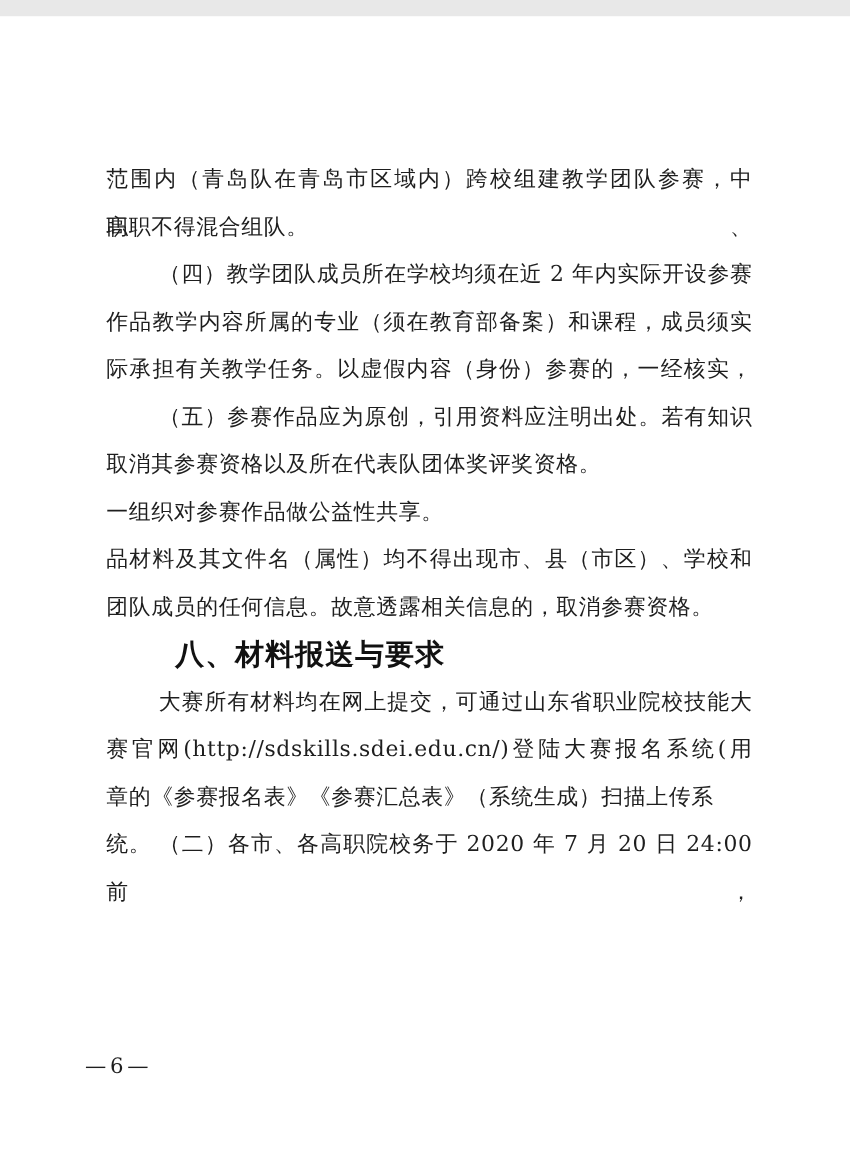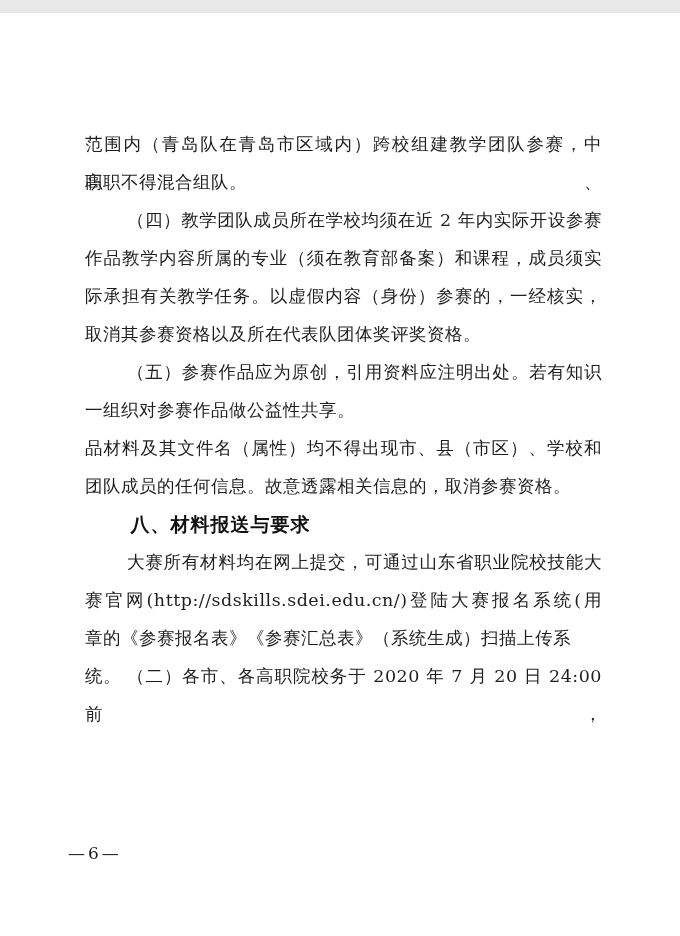--- a/index.html
+++ b/index.html
@@ -33,21 +33,21 @@
   }
   .left {
     text-align: left;
   }
   .ind {
     text-indent: 2.4em;
   }
   .heading {
     font-family: "DejaVu Sans", "Liberation Sans", sans-serif;
     font-weight: bold;
-    font-size: 19px;
+    font-size: 23px;
     color: #111111;
     letter-spacing: 1px;
   }
   .page-number {
     position: absolute;
     left: 68px;
     top: 830px;
     font-family: "DejaVu Serif", "Liberation Serif", serif;
     font-size: 17px;
     color: #1e1e1e;
@@ -57,22 +57,22 @@
 </head>
 <body>
 
 <div class="page">
   <div class="doc-body">
     <div class="doc-line just">范围内（青岛队在青岛市区域内）跨校组建教学团队参赛，中职、</div>
     <div class="doc-line left">高职不得混合组队。</div>
     <div class="doc-line just ind">（四）教学团队成员所在学校均须在近 2 年内实际开设参赛</div>
     <div class="doc-line just">作品教学内容所属的专业（须在教育部备案）和课程，成员须实</div>
     <div class="doc-line just">际承担有关教学任务。以虚假内容（身份）参赛的，一经核实，</div>
+    <div class="doc-line just ind">（五）参赛作品应为原创，引用资料应注明出处。若有知识</div>
     <div class="doc-line left">取消其参赛资格以及所在代表队团体奖评奖资格。</div>
-    <div class="doc-line just ind">（五）参赛作品应为原创，引用资料应注明出处。若有知识</div>
     <div class="doc-line left">一组织对参赛作品做公益性共享。</div>
     <div class="doc-line just">品材料及其文件名（属性）均不得出现市、县（市区）、学校和</div>
     <div class="doc-line left">团队成员的任何信息。故意透露相关信息的，取消参赛资格。</div>
     <div class="doc-line left ind heading">八、材料报送与要求</div>
     <div class="doc-line just ind">大赛所有材料均在网上提交，可通过山东省职业院校技能大</div>
     <div class="doc-line just">赛官网(http://sdskills.sdei.edu.cn/)登陆大赛报名系统(用</div>
     <div class="doc-line left">章的《参赛报名表》《参赛汇总表》（系统生成）扫描上传系统。</div>
     <div class="doc-line just ind">（二）各市、各高职院校务于 2020 年 7 月 20 日 24:00 前，</div>
   </div>
   <div class="page-number">—6—</div>

